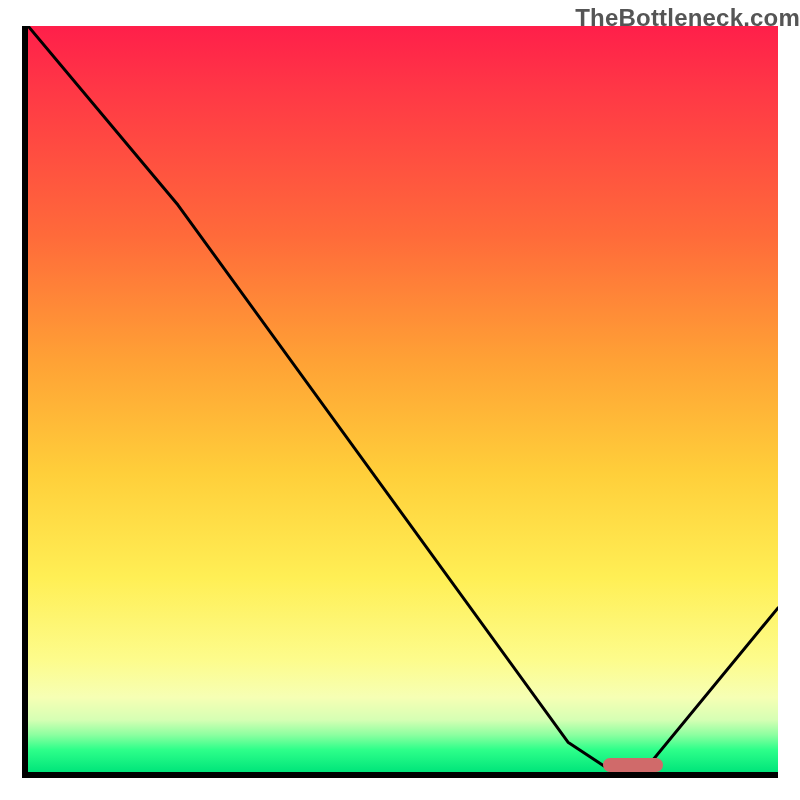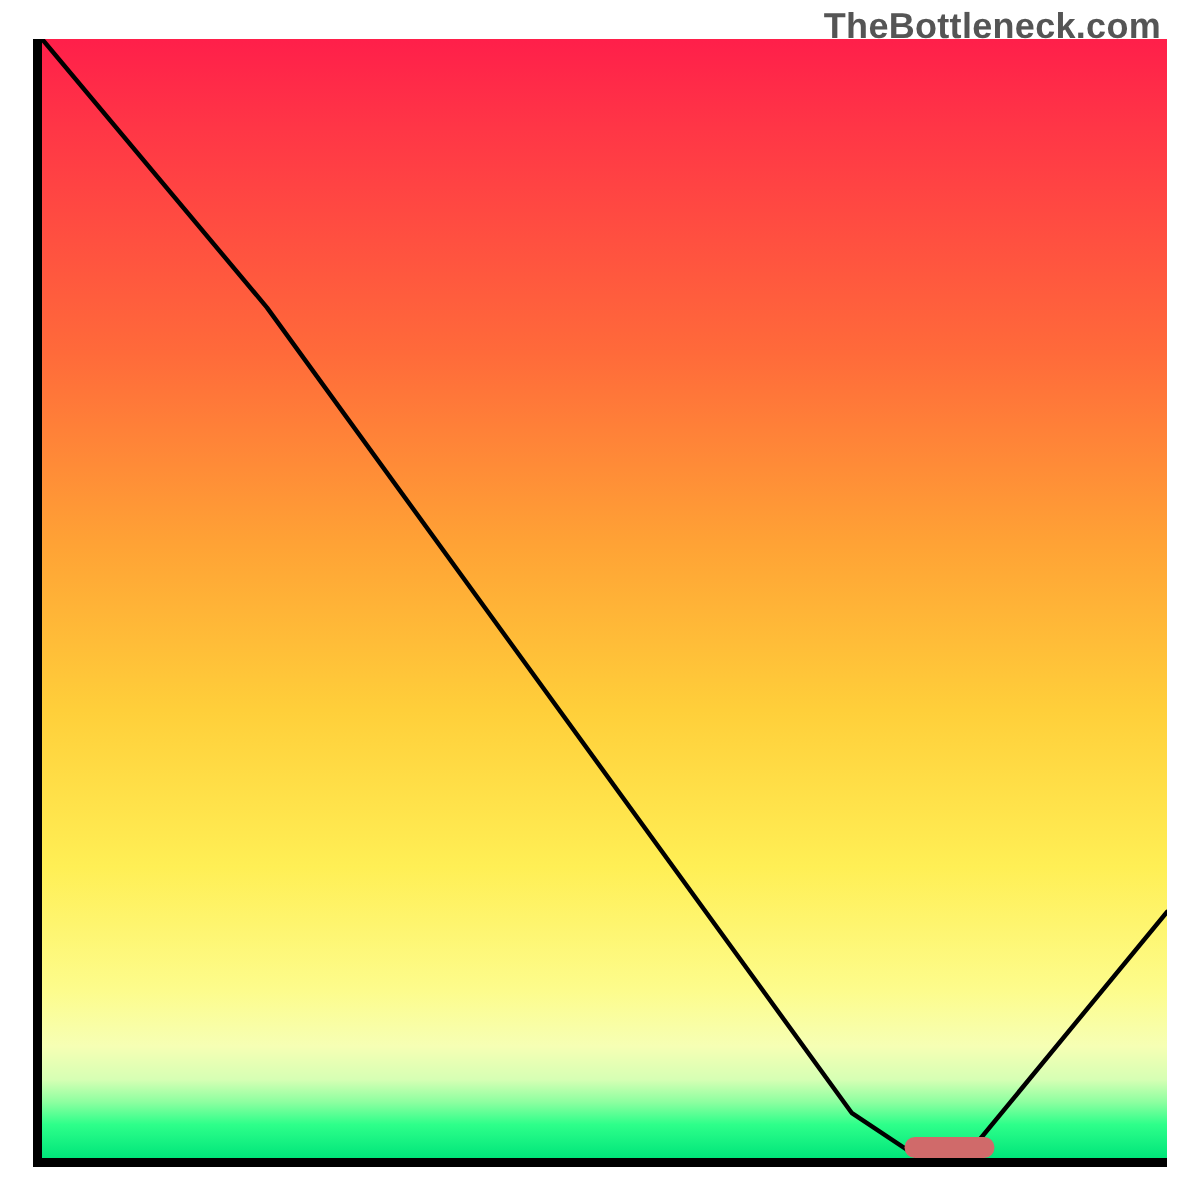--- a/index.html
+++ b/index.html
@@ -6,21 +6,21 @@
   html, body { width: 800px; height: 800px; overflow: hidden; background: #fff; }
   .canvas {
     position: relative;
     width: 800px;
     height: 800px;
     background: #fff;
   }
   .watermark {
     position: absolute;
     top: 4px;
-    right: 26px;
+    right: 0;
     font-family: Arial, Helvetica, sans-serif;
     font-size: 24px;
     font-weight: 600;
     color: #555;
     letter-spacing: 0.2px;
   }
   .plot-area {
     position: absolute;
     left: 22px;
     top: 26px;

